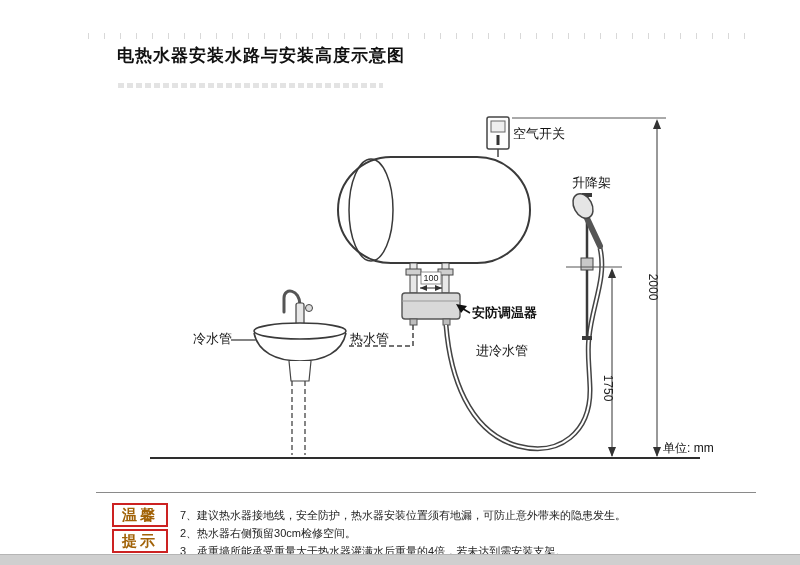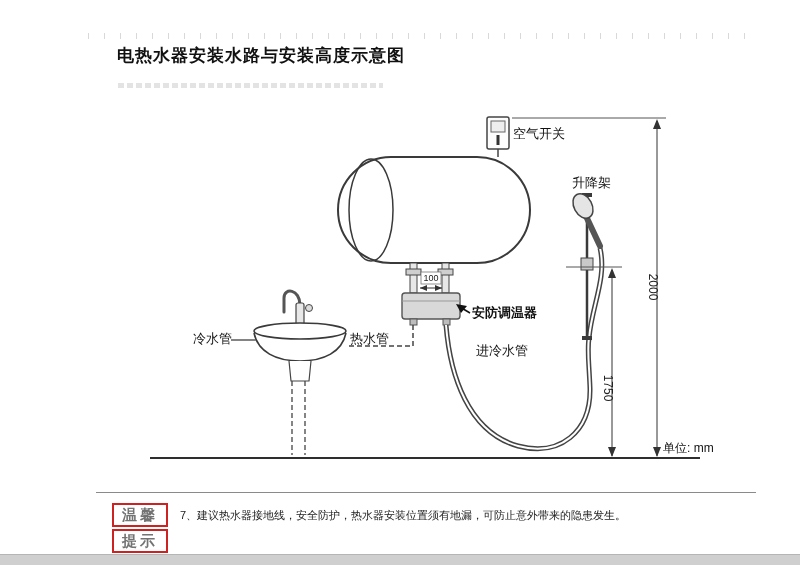--- a/index.html
+++ b/index.html
@@ -7,21 +7,21 @@
          font-family:"Liberation Sans","DejaVu Sans",sans-serif;}
   .abs{position:absolute;}
   .page-title{left:117px;top:44px;font-size:17px;font-weight:bold;color:#111;letter-spacing:1px;}
   .ruler-strip{left:88px;top:33px;width:672px;height:6px;opacity:.55;
     background:repeating-linear-gradient(90deg,#b9b9b9 0 1px,transparent 1px 16px);}
   .watermark{left:118px;top:83px;width:265px;height:5px;opacity:.8;
     background:repeating-linear-gradient(90deg,#dcdcdc 0 6px,transparent 6px 9px);}
   .separator{left:96px;top:492px;width:660px;height:0;border-top:1px solid #8a8a8a;}
   .bottom-bar{left:0;top:554px;width:800px;height:11px;background:#cfcfcf;border-top:1px solid #b5b5b5;}
   .tips-badge{left:112px;top:503px;width:56px;}
-  .tips-badge .cell{border:2px solid #cc2222;color:#737373;font-weight:bold;font-size:15px;
+  .tips-badge .cell{border:2px solid #cc2222;color:#a16207;font-weight:bold;font-size:15px;
     text-align:center;line-height:20px;letter-spacing:3px;margin-bottom:2px;padding:0 2px;}
   .tips-badge .smallprint{height:6px;margin-top:1px;opacity:.9;
     background:repeating-linear-gradient(90deg,#cc3333 0 3px,transparent 3px 5px);}
   .tips-text{left:180px;top:506px;width:578px;color:#222;font-size:11px;line-height:18px;}
   .tips-text .tip{white-space:nowrap;}
   svg text{font-family:"Liberation Sans","DejaVu Sans",sans-serif;fill:#111;}
   .lbl{font-size:13px;}
   .lbl-b{font-size:13px;font-weight:bold;}
   .dim{font-size:12px;fill:#222;}
   .dim-s{font-size:9px;fill:#222;}
@@ -136,17 +136,19 @@
   <div class="abs separator"></div>
 
   <div class="abs tips-badge">
     <div class="cell">温馨</div>
     <div class="cell">提示</div>
     <div class="smallprint"></div>
   </div>
 
   <div class="abs tips-text">
     <div class="tip">7、建议热水器接地线，安全防护，热水器安装位置须有地漏，可防止意外带来的隐患发生。</div>
+    <div class="tip">2、热水器右侧预留30cm检修空间。</div>
+    <div class="tip">3、承重墙所能承受重量大于热水器灌满水后重量的4倍，若未达到需安装支架。</div>
   </div>
 
   <div class="abs bottom-bar"></div>
 
 </div>
 
 </body></html>

